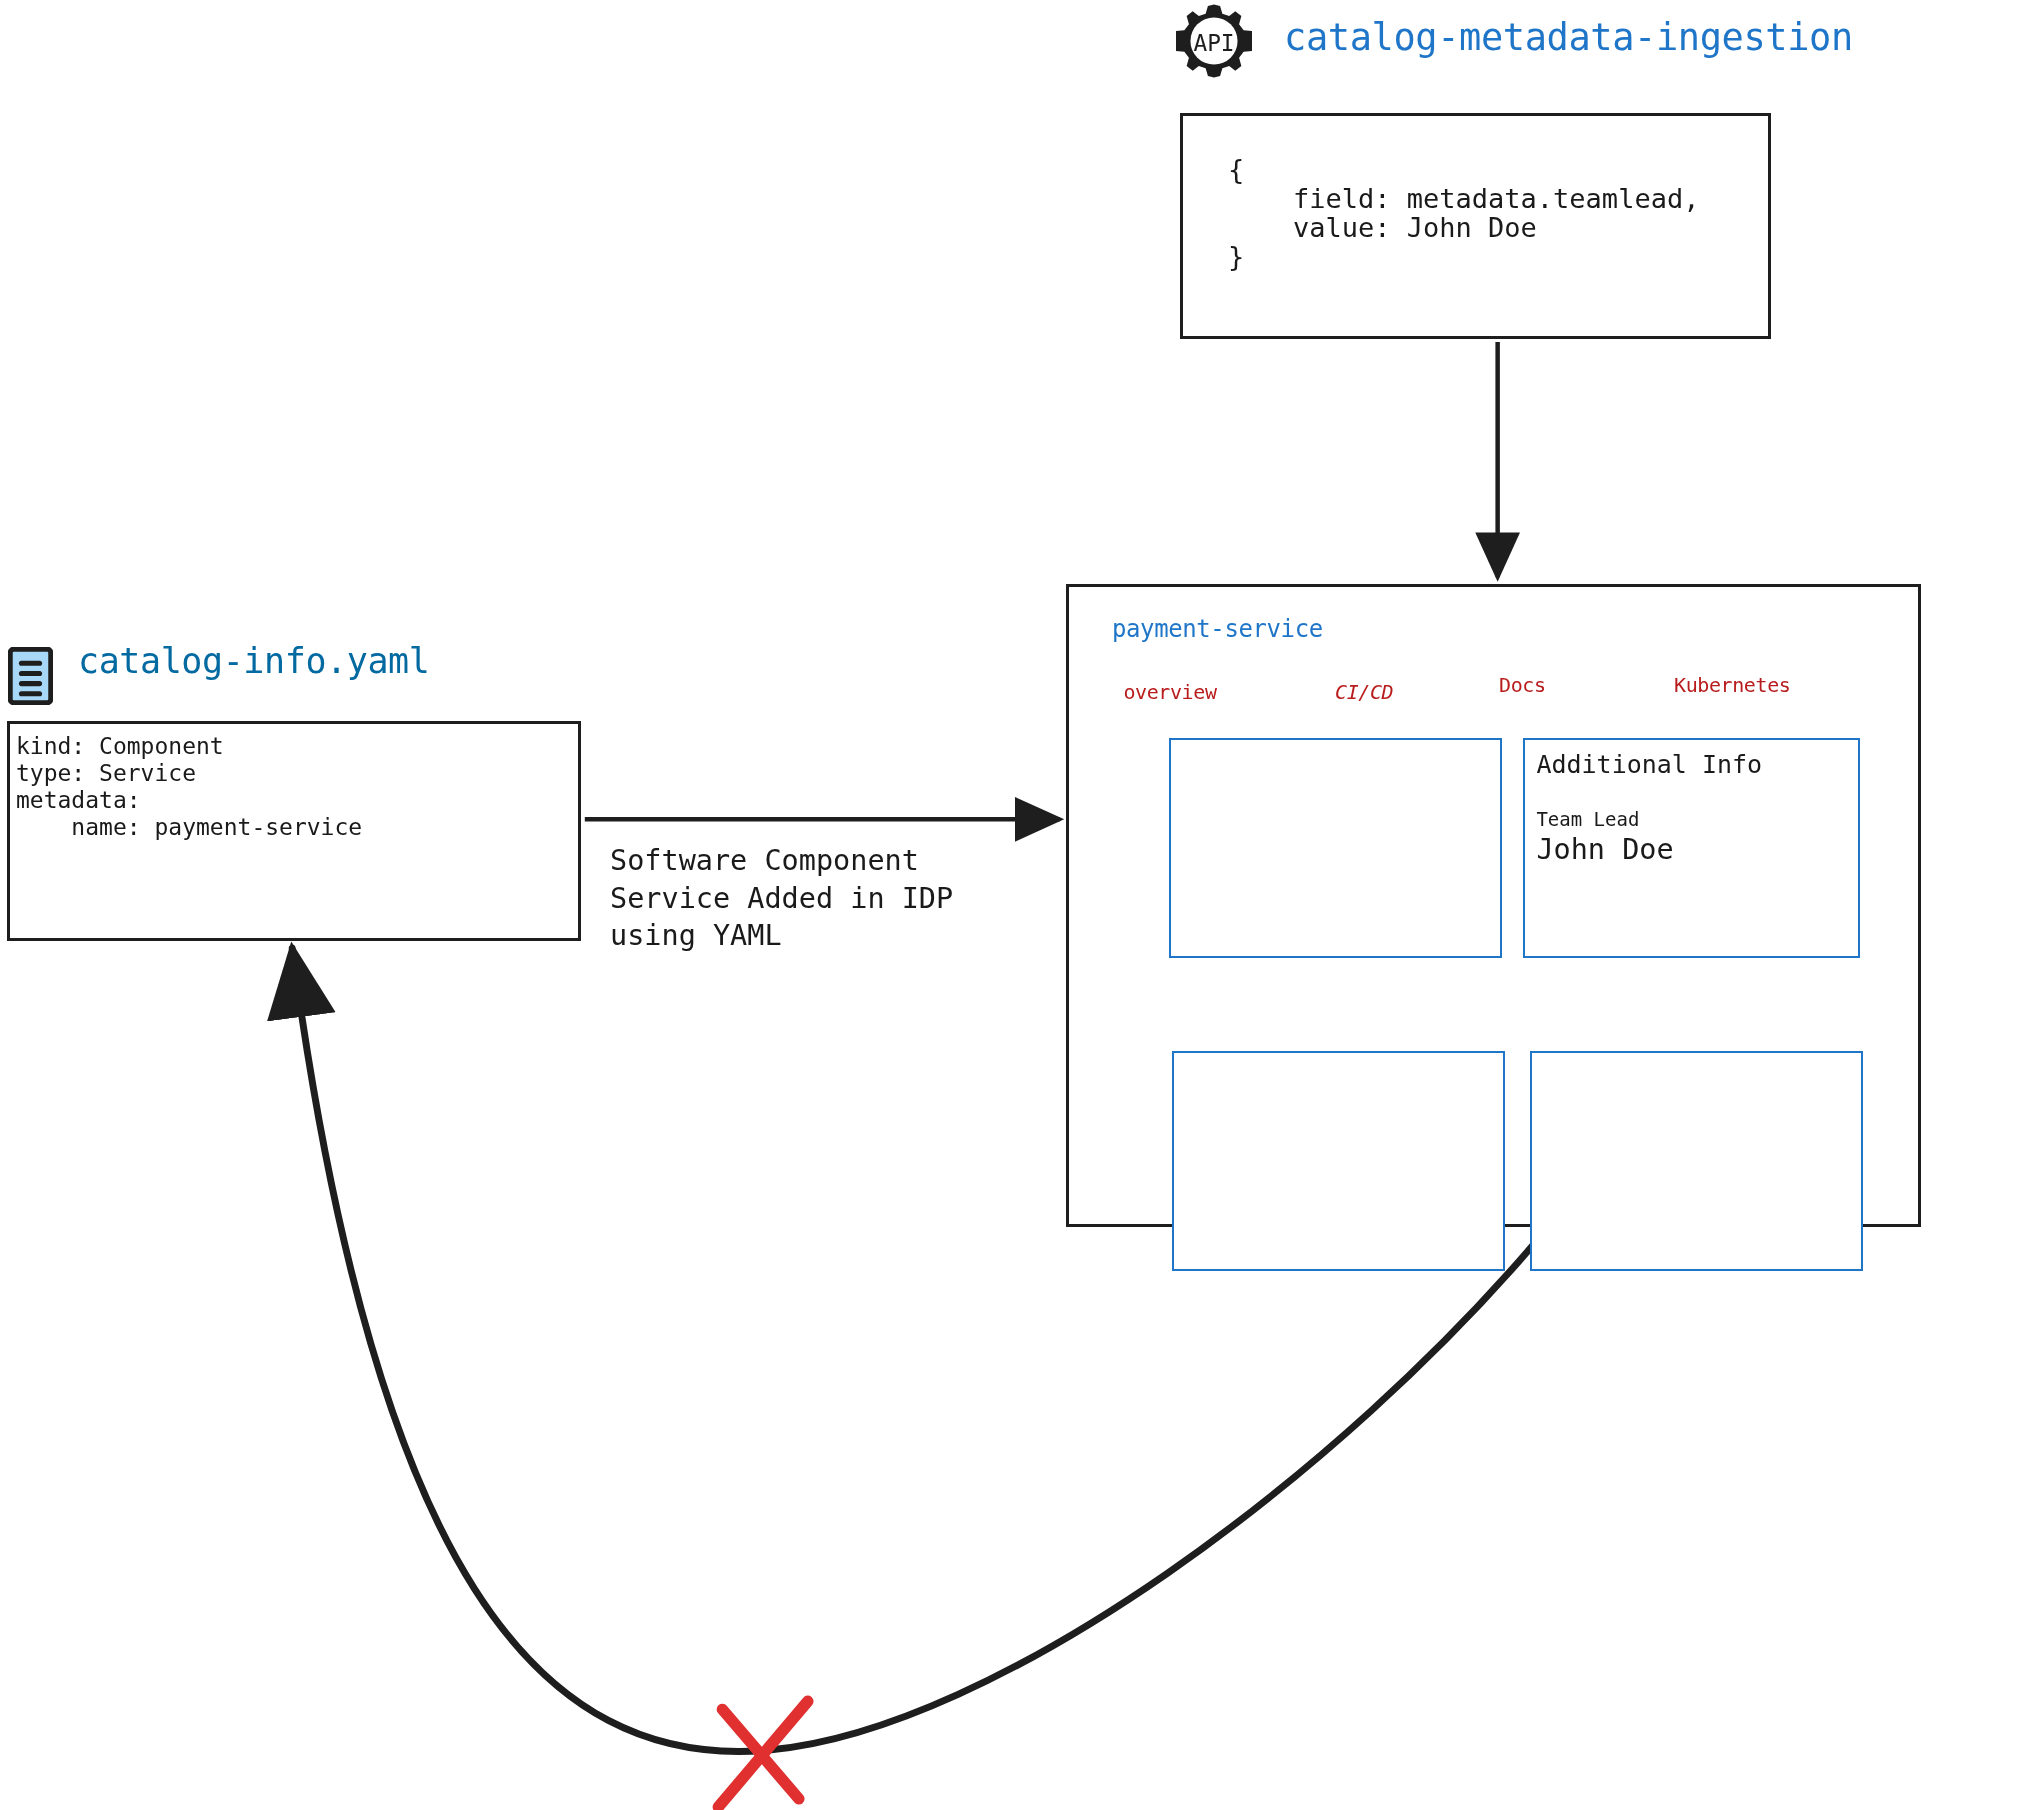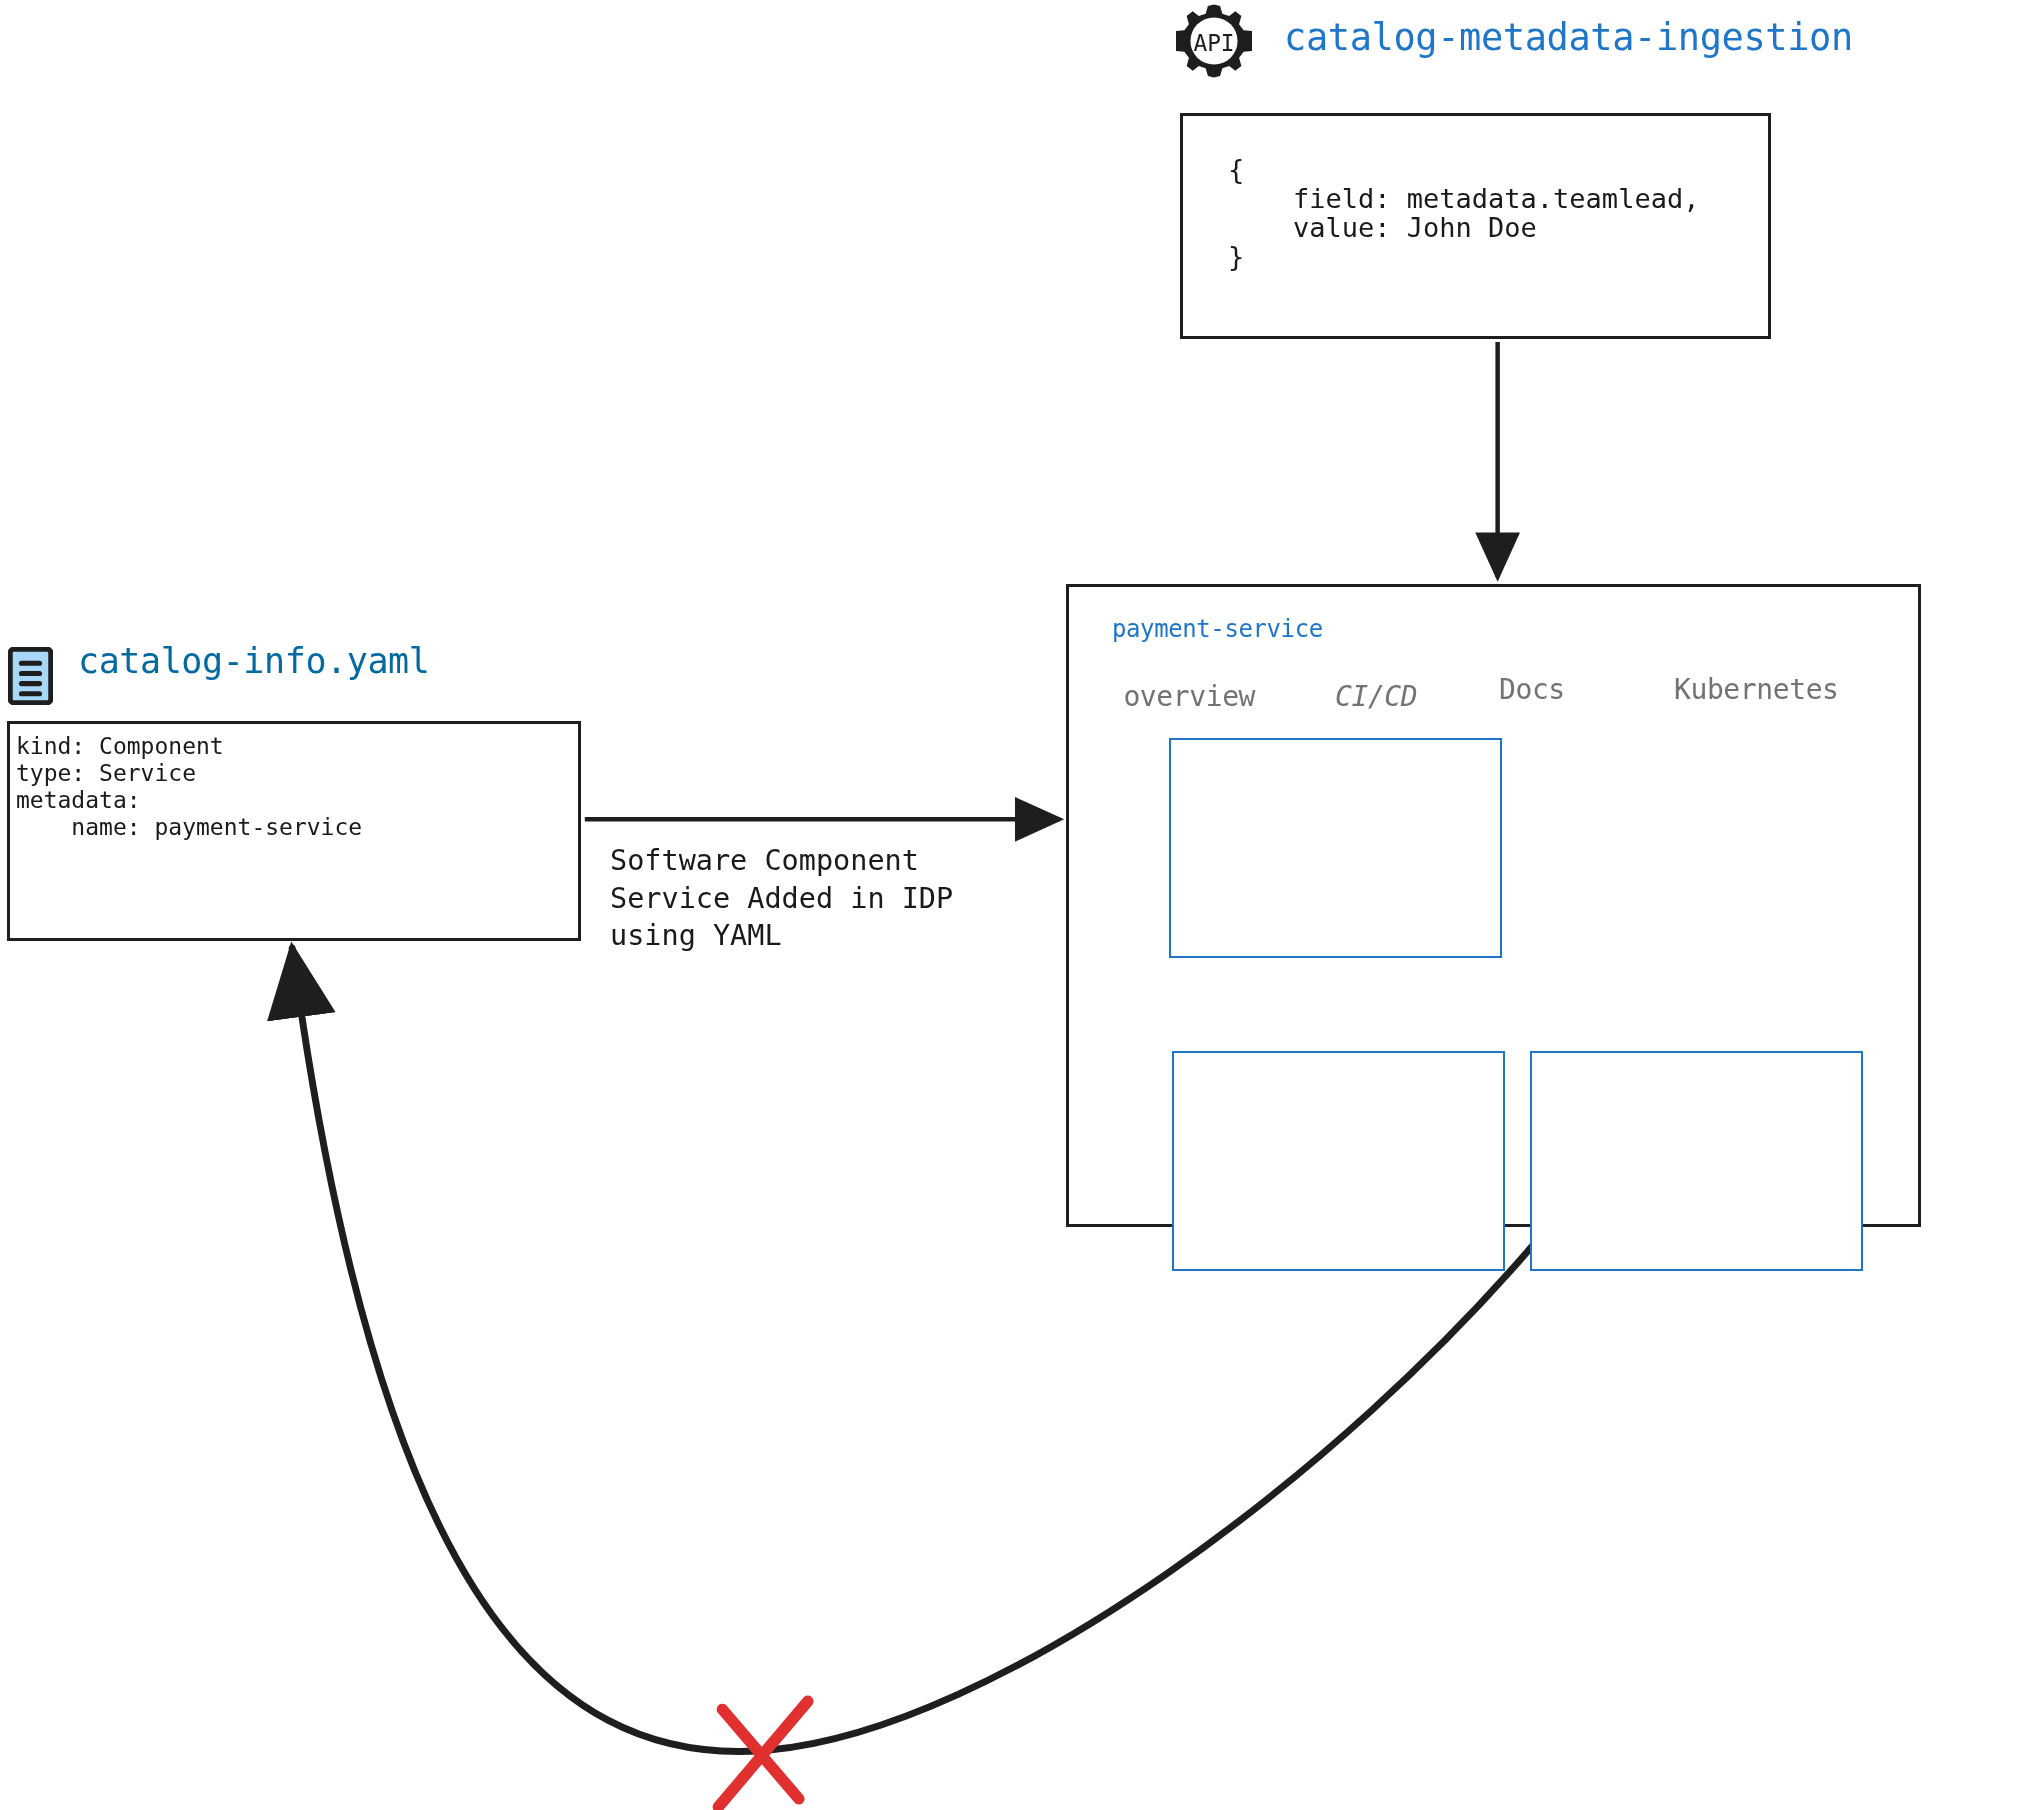--- a/index.html
+++ b/index.html
@@ -128,22 +128,22 @@
     letter-spacing: -0.4px;
   }
   .panel-tabs {
     position: absolute;
     left: 43px; top: 89px;
     width: 765px;
     height: 33px;
   }
   .panel-tab {
     position: absolute;
-    font-size: 28px;
-    color: #737373;
+    font-size: 20px;
+    color: #b91c1c;
     white-space: nowrap;
     letter-spacing: -0.4px;
   }
   .panel-tab.t0 { left: 11.4px;   top: 4.1px; }
   .panel-tab.t1 { left: 223px;  top: 4.1px; font-style: italic; }
   .panel-tab.t2 { left: 387px;  top: -3.3px; }
   .panel-tab.t3 { left: 562px; top: -3.3px; }
 
   .panel-card {
     position: absolute;
@@ -264,20 +264,25 @@
 
     <div class="panel-tabs">
       <div class="panel-tab t0">overview</div>
       <div class="panel-tab t1">CI/CD</div>
       <div class="panel-tab t2">Docs</div>
       <div class="panel-tab t3">Kubernetes</div>
     </div>
 
     <div class="panel-card" id="card-overview"></div>
 
+    <div class="panel-card" id="card-additional">
+      <div id="card-additional-title">Additional Info</div>
+      <div id="card-teamlead-label">Team Lead</div>
+      <div id="card-teamlead-value">John Doe</div>
+    </div>
 
     <div class="panel-card" id="card-bottom-left"></div>
 
     <div class="panel-card" id="card-bottom-right"></div>
   </div>
 
 
 </div>
 
 

